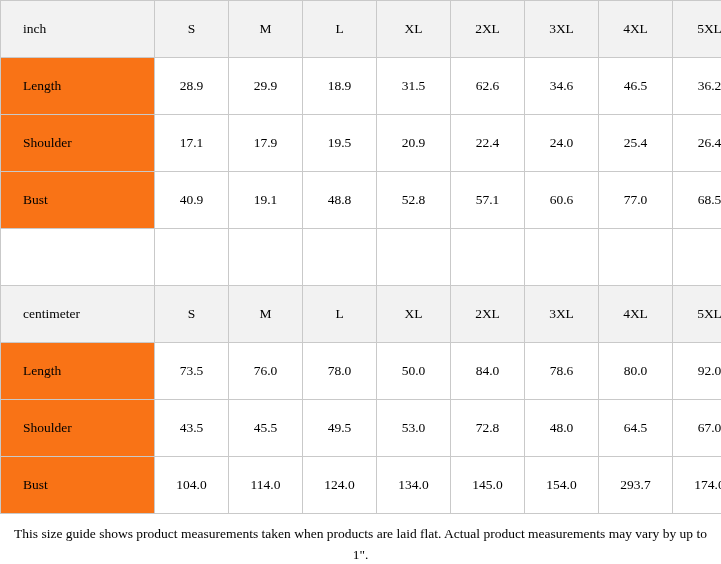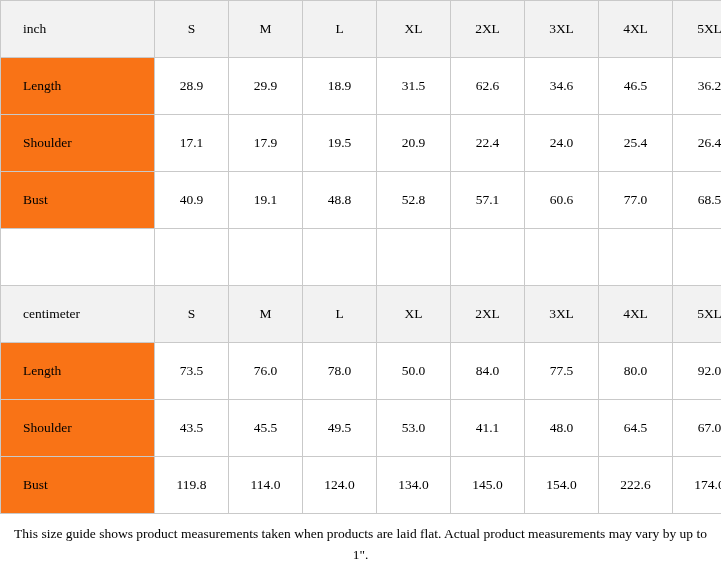--- a/index.html
+++ b/index.html
@@ -147,46 +147,46 @@
         <td class="size-col">5XL</td>
       </tr>
 
       <tr>
         <td class="label-col">Length</td>
         <td class="size-col">73.5</td>
         <td class="size-col">76.0</td>
         <td class="size-col">78.0</td>
         <td class="size-col">50.0</td>
         <td class="size-col">84.0</td>
-        <td class="size-col">77.5</td>
+        <td class="size-col">78.6</td>
         <td class="size-col">80.0</td>
         <td class="size-col">92.0</td>
       </tr>
 
       <tr>
         <td class="label-col">Shoulder</td>
         <td class="size-col">43.5</td>
         <td class="size-col">45.5</td>
         <td class="size-col">49.5</td>
         <td class="size-col">53.0</td>
-        <td class="size-col">41.1</td>
+        <td class="size-col">72.8</td>
         <td class="size-col">48.0</td>
         <td class="size-col">64.5</td>
         <td class="size-col">67.0</td>
       </tr>
 
       <tr>
         <td class="label-col">Bust</td>
-        <td class="size-col">119.8</td>
+        <td class="size-col">104.0</td>
         <td class="size-col">114.0</td>
         <td class="size-col">124.0</td>
         <td class="size-col">134.0</td>
         <td class="size-col">145.0</td>
         <td class="size-col">154.0</td>
-        <td class="size-col">222.6</td>
+        <td class="size-col">293.7</td>
         <td class="size-col">174.0</td>
       </tr>
     </tbody>
   </table>
 
   <div class="note">This size guide shows product measurements taken when products are laid flat. Actual product measurements may vary by up to 1".</div>
 
 </div>
 
 </body></html>

